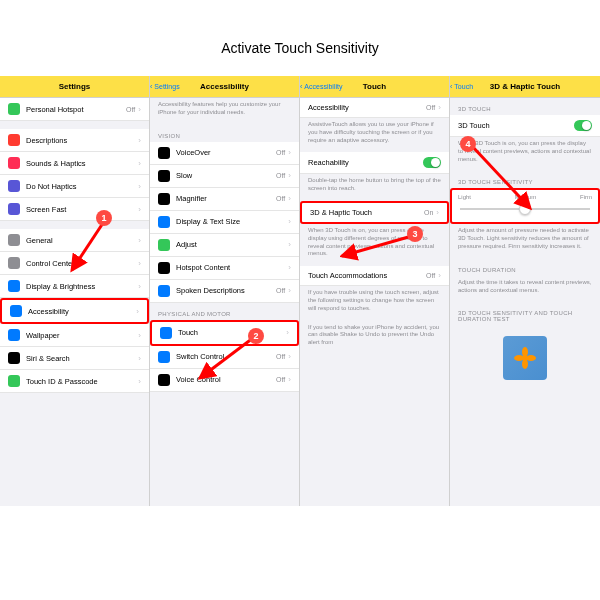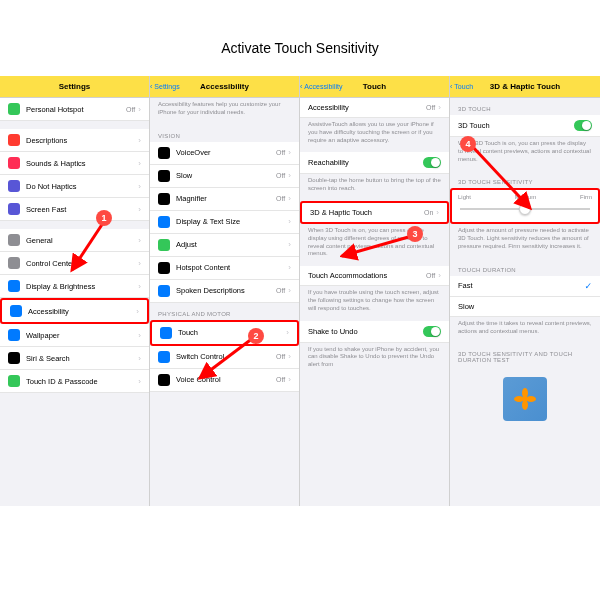--- a/index.html
+++ b/index.html
@@ -209,26 +209,20 @@
           <span class="value">On</span>
           <span class="chev">›</span>
         </div>
         <div class="hint">When 3D Touch is on, you can press on the display using different degrees of pressure to reveal content previews, actions and contextual menus.</div>
         <div class="row">
           <span class="label">Touch Accommodations</span>
           <span class="value">Off</span>
           <span class="chev">›</span>
         </div>
         <div class="hint">If you have trouble using the touch screen, adjust the following settings to change how the screen will respond to touches.</div>
-        <div class="row">
-          <span class="label">Shake to Undo</span>
-          <span class="toggle on">
-            <span class="knob"></span>
-          </span>
-        </div>
         <div class="hint">If you tend to shake your iPhone by accident, you can disable Shake to Undo to prevent the Undo alert from</div>
       </div>
 </div>
 
 <div class="panel p4">
 <div class="header">
   <span class="back">‹ <span>Touch</span></span>
   <span class="htitle">3D &amp; Haptic Touch</span>
 </div>
 <div class="section-label">3D TOUCH</div>
@@ -245,29 +239,20 @@
     <span>Light</span>
     <span>Medium</span>
     <span>Firm</span>
   </div>
   <div class="slider-track">
           <div class="slider-thumb" style="left:calc(50% - 6px)"></div>
         </div>
 </div>
 <div class="hint">Adjust the amount of pressure needed to activate 3D Touch. Light sensitivity reduces the amount of pressure required. Firm sensitivity increases it.</div>
 <div class="section-label">TOUCH DURATION</div>
-<div id="p4-duration">
-        <div class="row">
-          <span class="label">Fast</span>
-          <span class="check">✓</span>
-        </div>
-        <div class="row">
-          <span class="label">Slow</span>
-        </div>
-      </div>
 <div class="hint">Adjust the time it takes to reveal content previews, actions and contextual menus.</div>
 <div class="section-label">3D TOUCH SENSITIVITY AND TOUCH DURATION TEST</div>
 <div class="row" style="justify-content:center;background:#f2f2f6;border:none">
   <div class="flower-img">
     <svg class="flower" width="24" height="24" viewBox="0 0 24 24">
             <circle cx="12" cy="12" r="3" fill="#ff9500"></circle>
             <ellipse cx="12" cy="6" rx="3" ry="5" fill="#ff9500"></ellipse>
             <ellipse cx="12" cy="18" rx="3" ry="5" fill="#ff9500"></ellipse>
             <ellipse cx="6" cy="12" rx="5" ry="3" fill="#ff9500"></ellipse>
             <ellipse cx="18" cy="12" rx="5" ry="3" fill="#ff9500"></ellipse>

